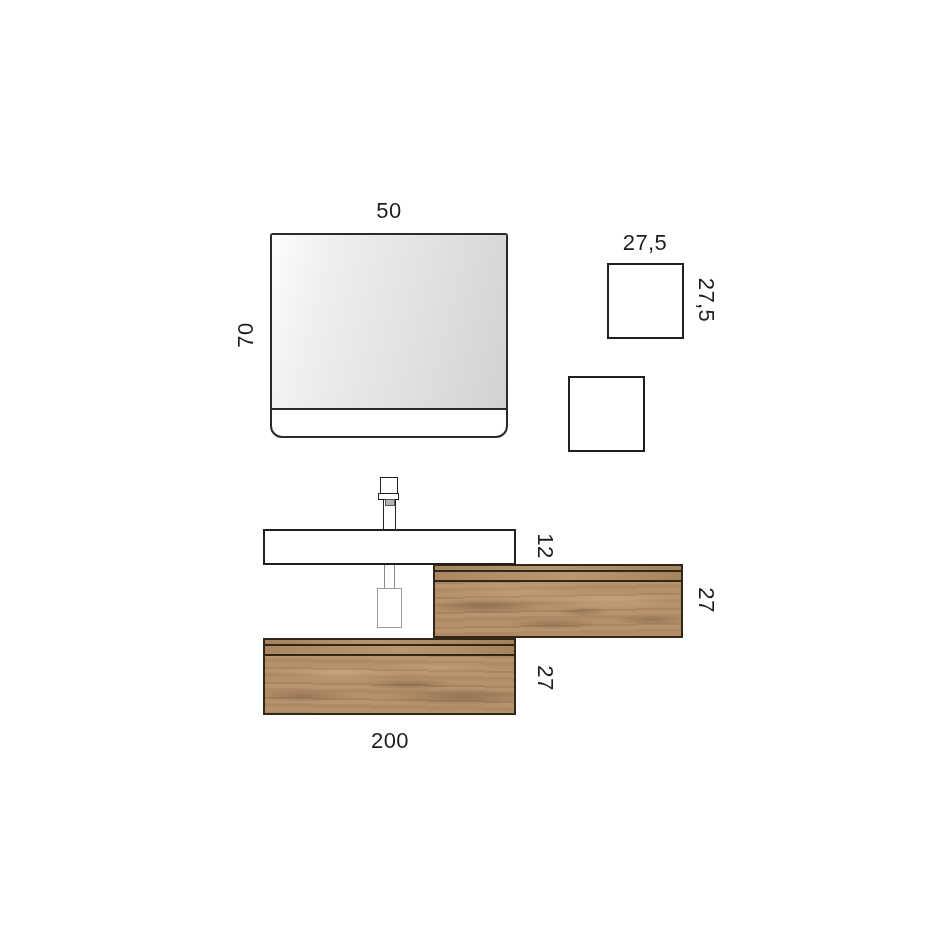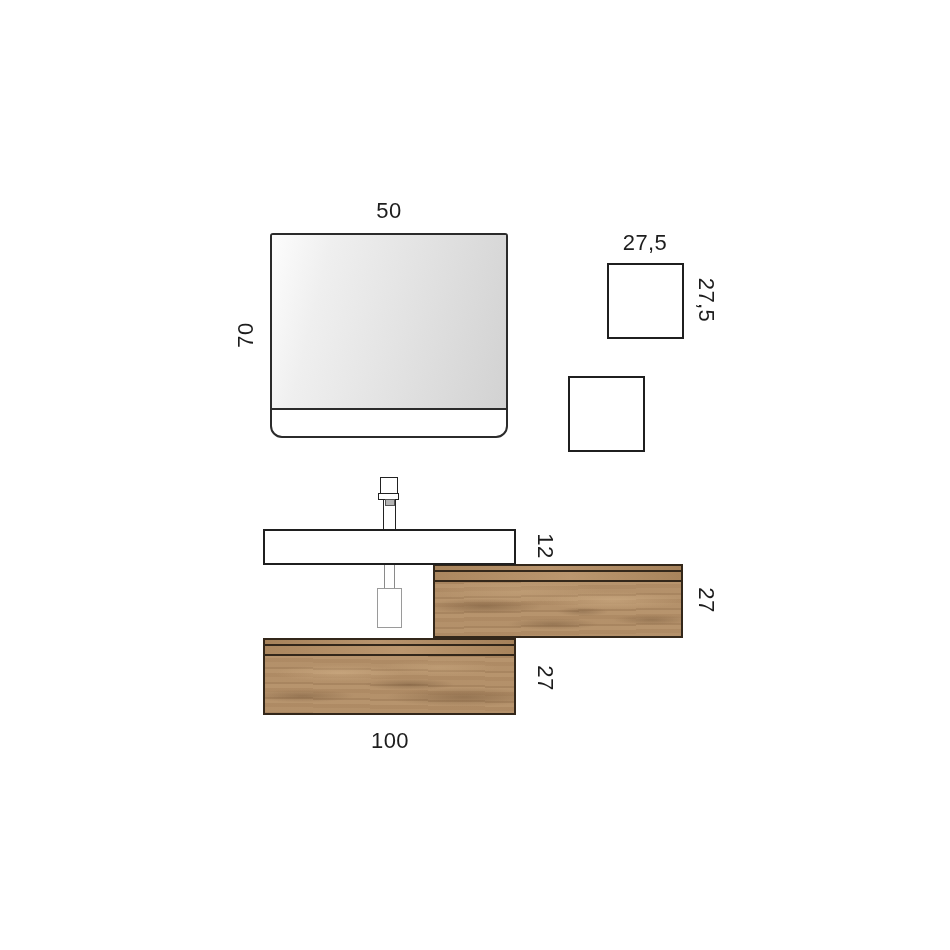--- a/index.html
+++ b/index.html
@@ -138,15 +138,15 @@
   <div class="dim rot-cw" id="dim-cab-right-h">27</div>
 
   <div class="cabinet left">
     <div class="cab-band1"></div>
     <div class="cab-groove"></div>
     <div class="cab-band2"></div>
     <div class="cab-groove"></div>
     <div class="cab-body"></div>
   </div>
   <div class="dim rot-cw" id="dim-cab-left-h">27</div>
-  <div class="dim" id="dim-cab-left-w">100</div>
+  <div class="dim" id="dim-cab-left-w">200</div>
 
 </div>
 
 </body></html>

